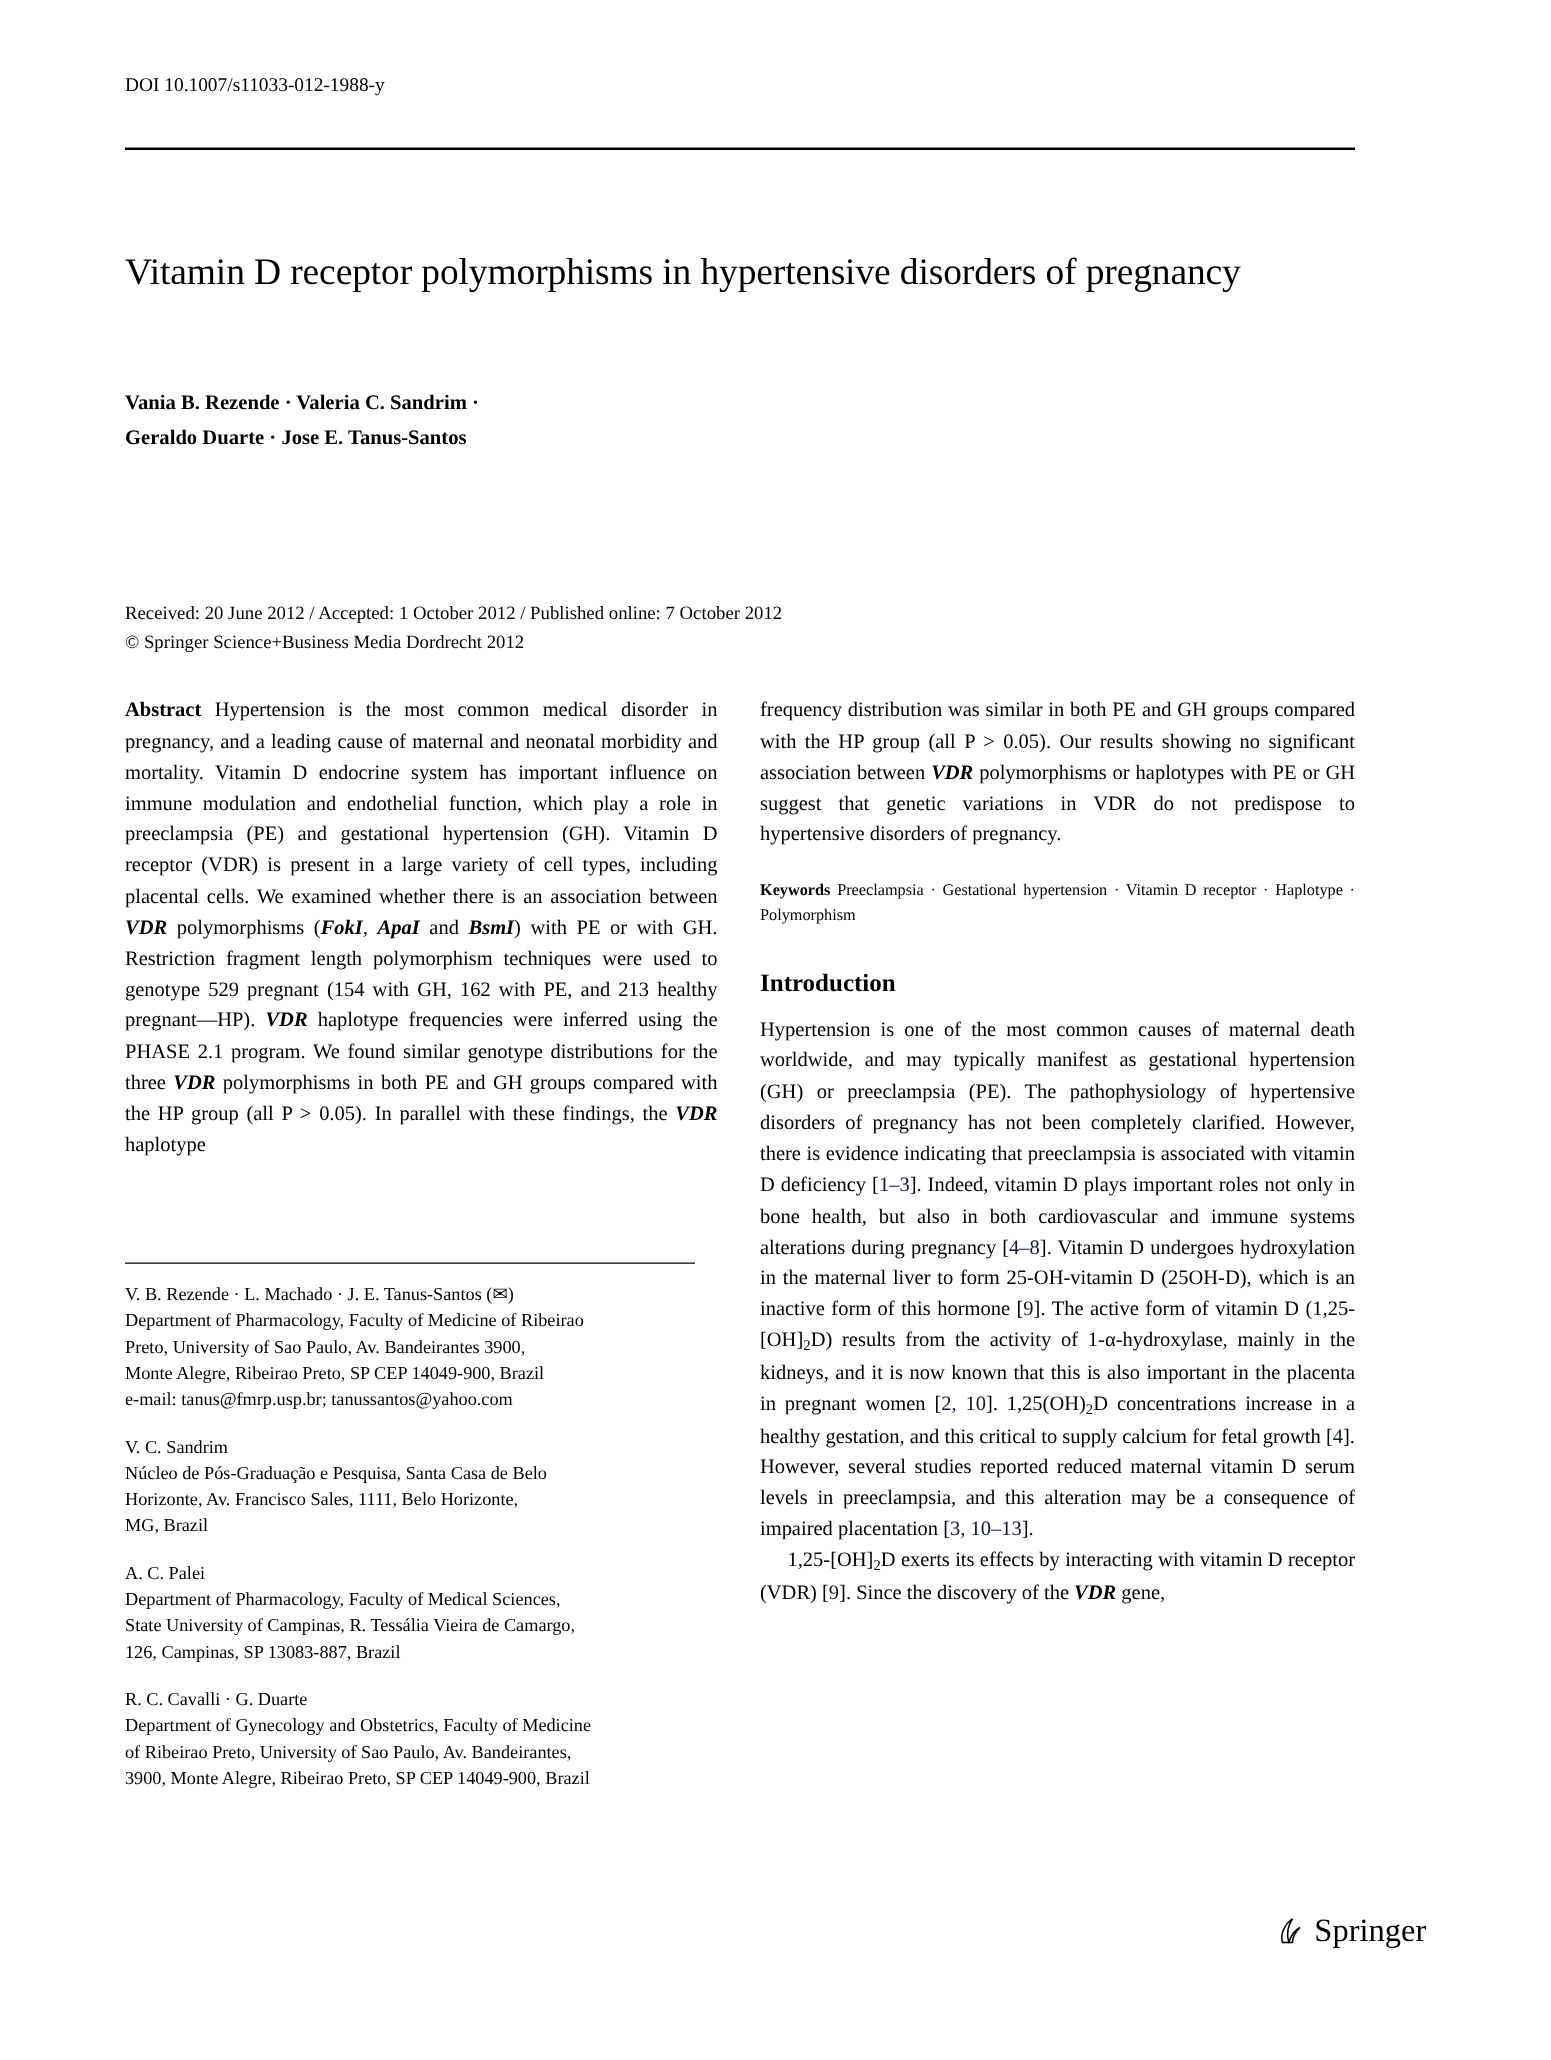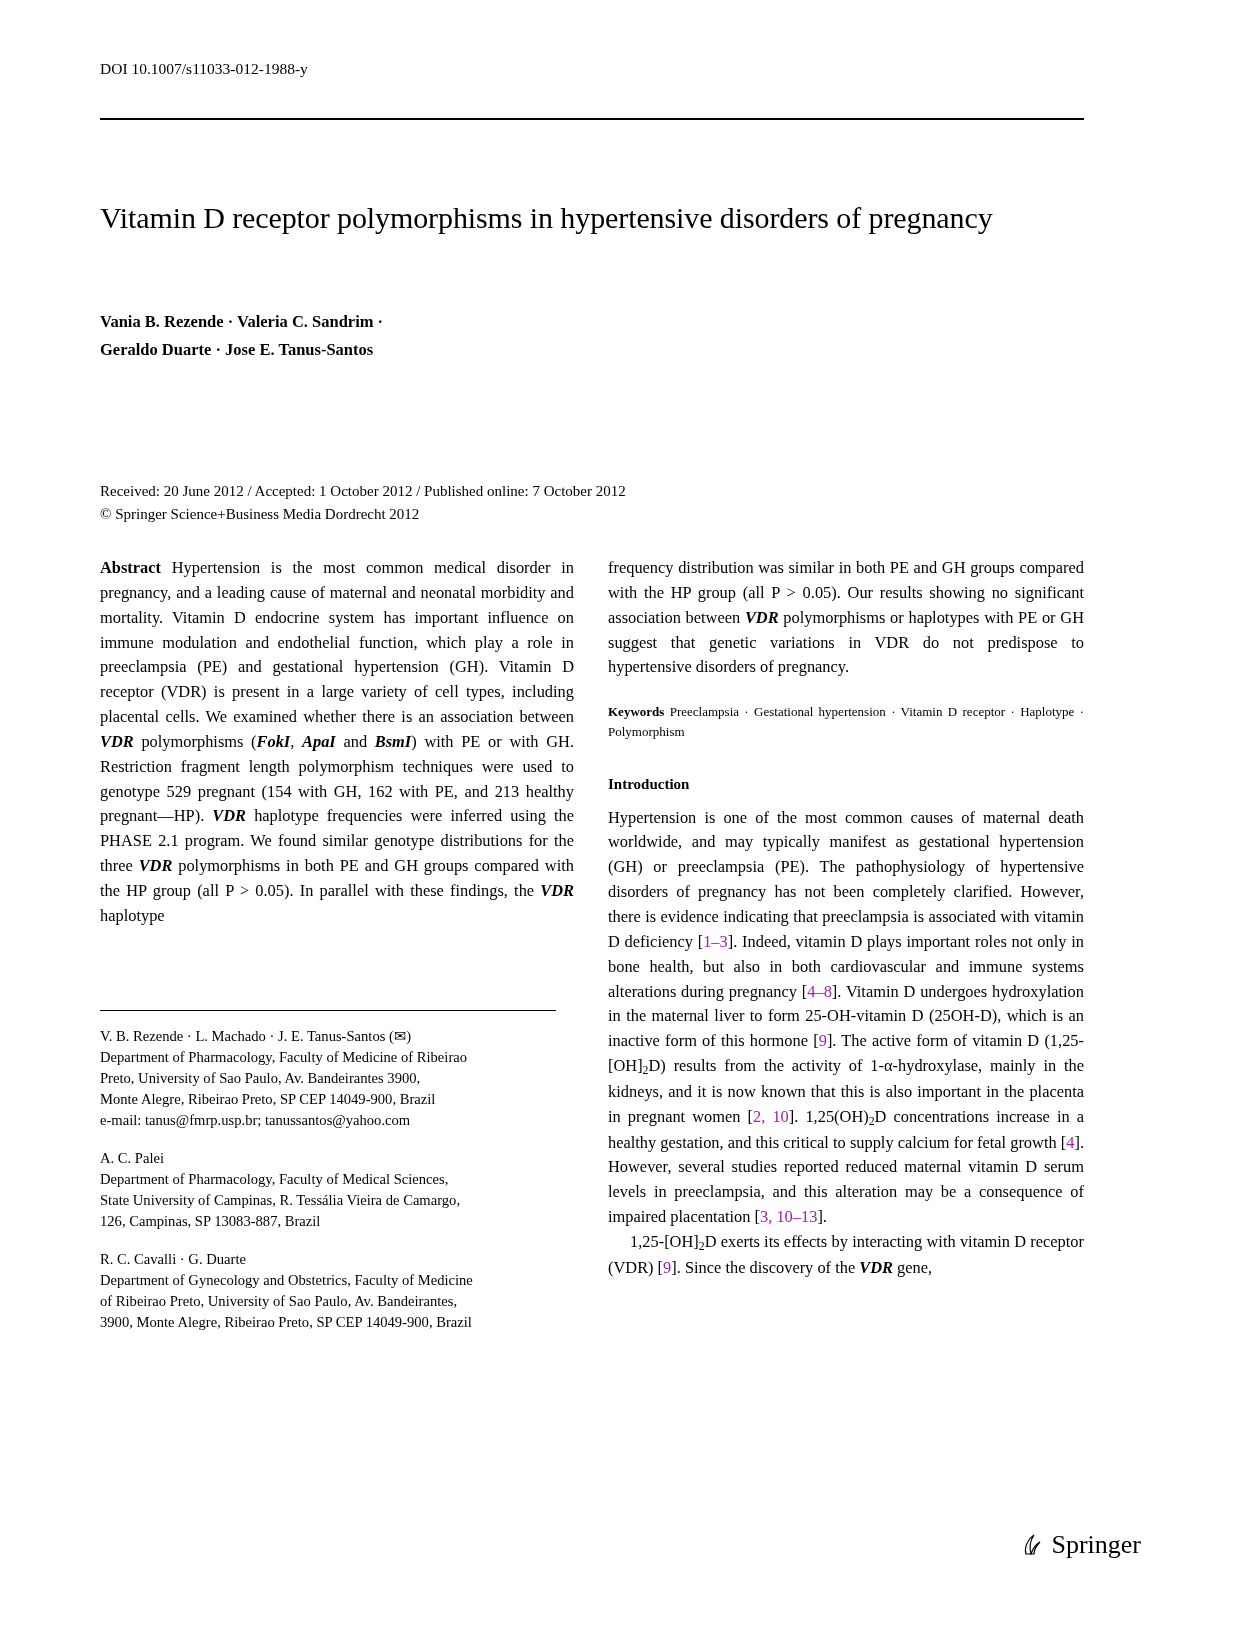--- a/index.html
+++ b/index.html
@@ -99,21 +99,21 @@
     font-size: 13px;
     line-height: 1.515;
     text-align: justify;
   }
   .kw-label {
     font-weight: bold;
   }
   .section-head {
     margin-top: 34px;
     margin-bottom: 13px;
-    font-size: 15px;
+    font-size: 20px;
     font-weight: bold;
   }
   .footnote-rule {
     position: absolute;
     left: 100px;
     top: 1010px;
     width: 456px;
     height: 1px;
     background: #000000;
   }
@@ -125,21 +125,21 @@
     font-size: 14.6px;
     line-height: 1.44;
   }
   .aff-block {
     margin-bottom: 17px;
   }
   .aff-block .aff-names {
     display: block;
   }
   .italic { font-style: italic; font-weight: bold; }
-  .ref-link { color: #a21caf; }
+  .ref-link { color: #0f172a; }
   .springer {
     position: absolute;
     right: 100px;
     bottom: 88px;
     font-size: 26px;
     display: flex;
     align-items: center;
     gap: 7px;
   }
   .springer-mark {
@@ -180,20 +180,26 @@
 
   <div class="footnote-rule"></div>
 
   <div class="affiliations">
     <div class="aff-block">
       <span class="aff-names">V. B. Rezende · L. Machado · J. E. Tanus-Santos (✉)</span>
       <span>Department of Pharmacology, Faculty of Medicine of Ribeirao</span><br>
       <span>Preto, University of Sao Paulo, Av. Bandeirantes 3900,</span><br>
       <span>Monte Alegre, Ribeirao Preto, SP CEP 14049-900, Brazil</span><br>
       <span>e-mail: tanus@fmrp.usp.br; tanussantos@yahoo.com</span>
+    </div>
+    <div class="aff-block">
+      <span class="aff-names">V. C. Sandrim</span>
+      <span>Núcleo de Pós-Graduação e Pesquisa, Santa Casa de Belo</span><br>
+      <span>Horizonte, Av. Francisco Sales, 1111, Belo Horizonte,</span><br>
+      <span>MG, Brazil</span>
     </div>
     <div class="aff-block">
       <span class="aff-names">A. C. Palei</span>
       <span>Department of Pharmacology, Faculty of Medical Sciences,</span><br>
       <span>State University of Campinas, R. Tessália Vieira de Camargo,</span><br>
       <span>126, Campinas, SP 13083-887, Brazil</span>
     </div>
     <div class="aff-block">
       <span class="aff-names">R. C. Cavalli · G. Duarte</span>
       <span>Department of Gynecology and Obstetrics, Faculty of Medicine</span><br>

